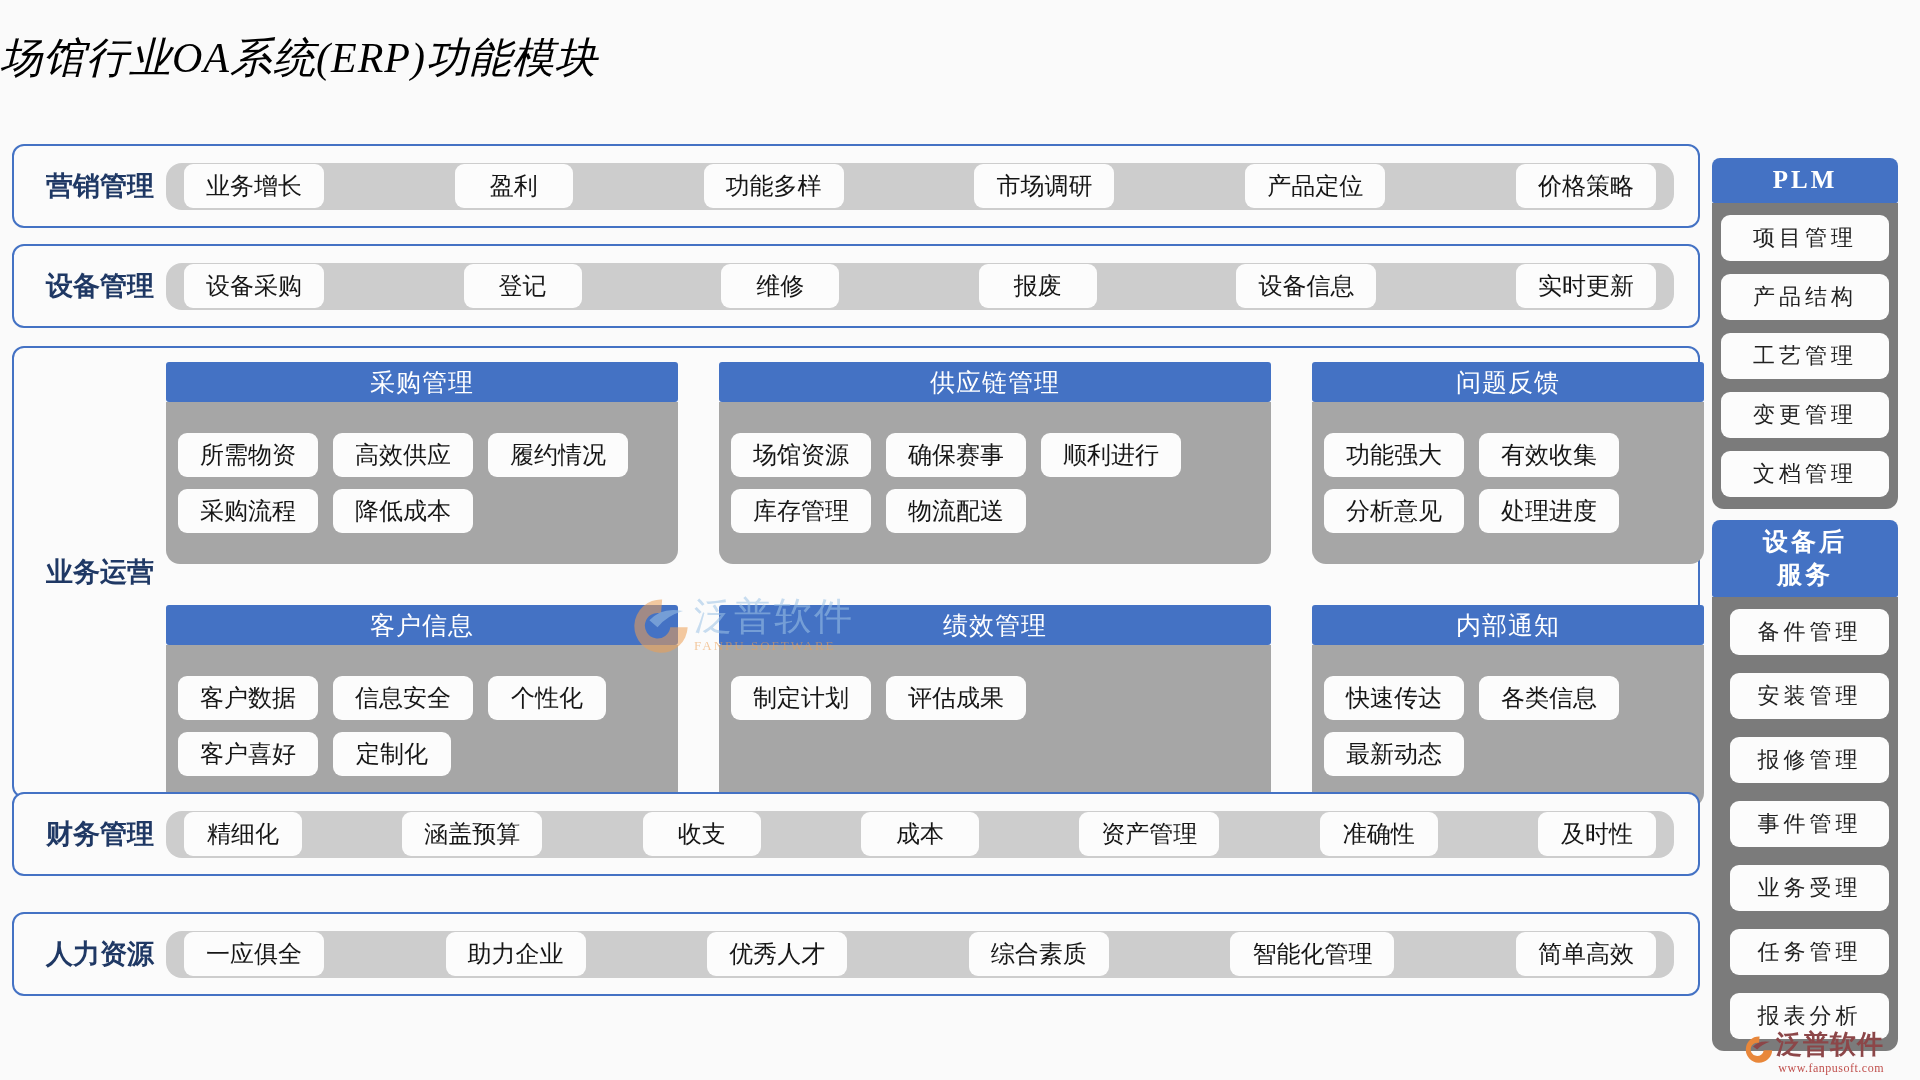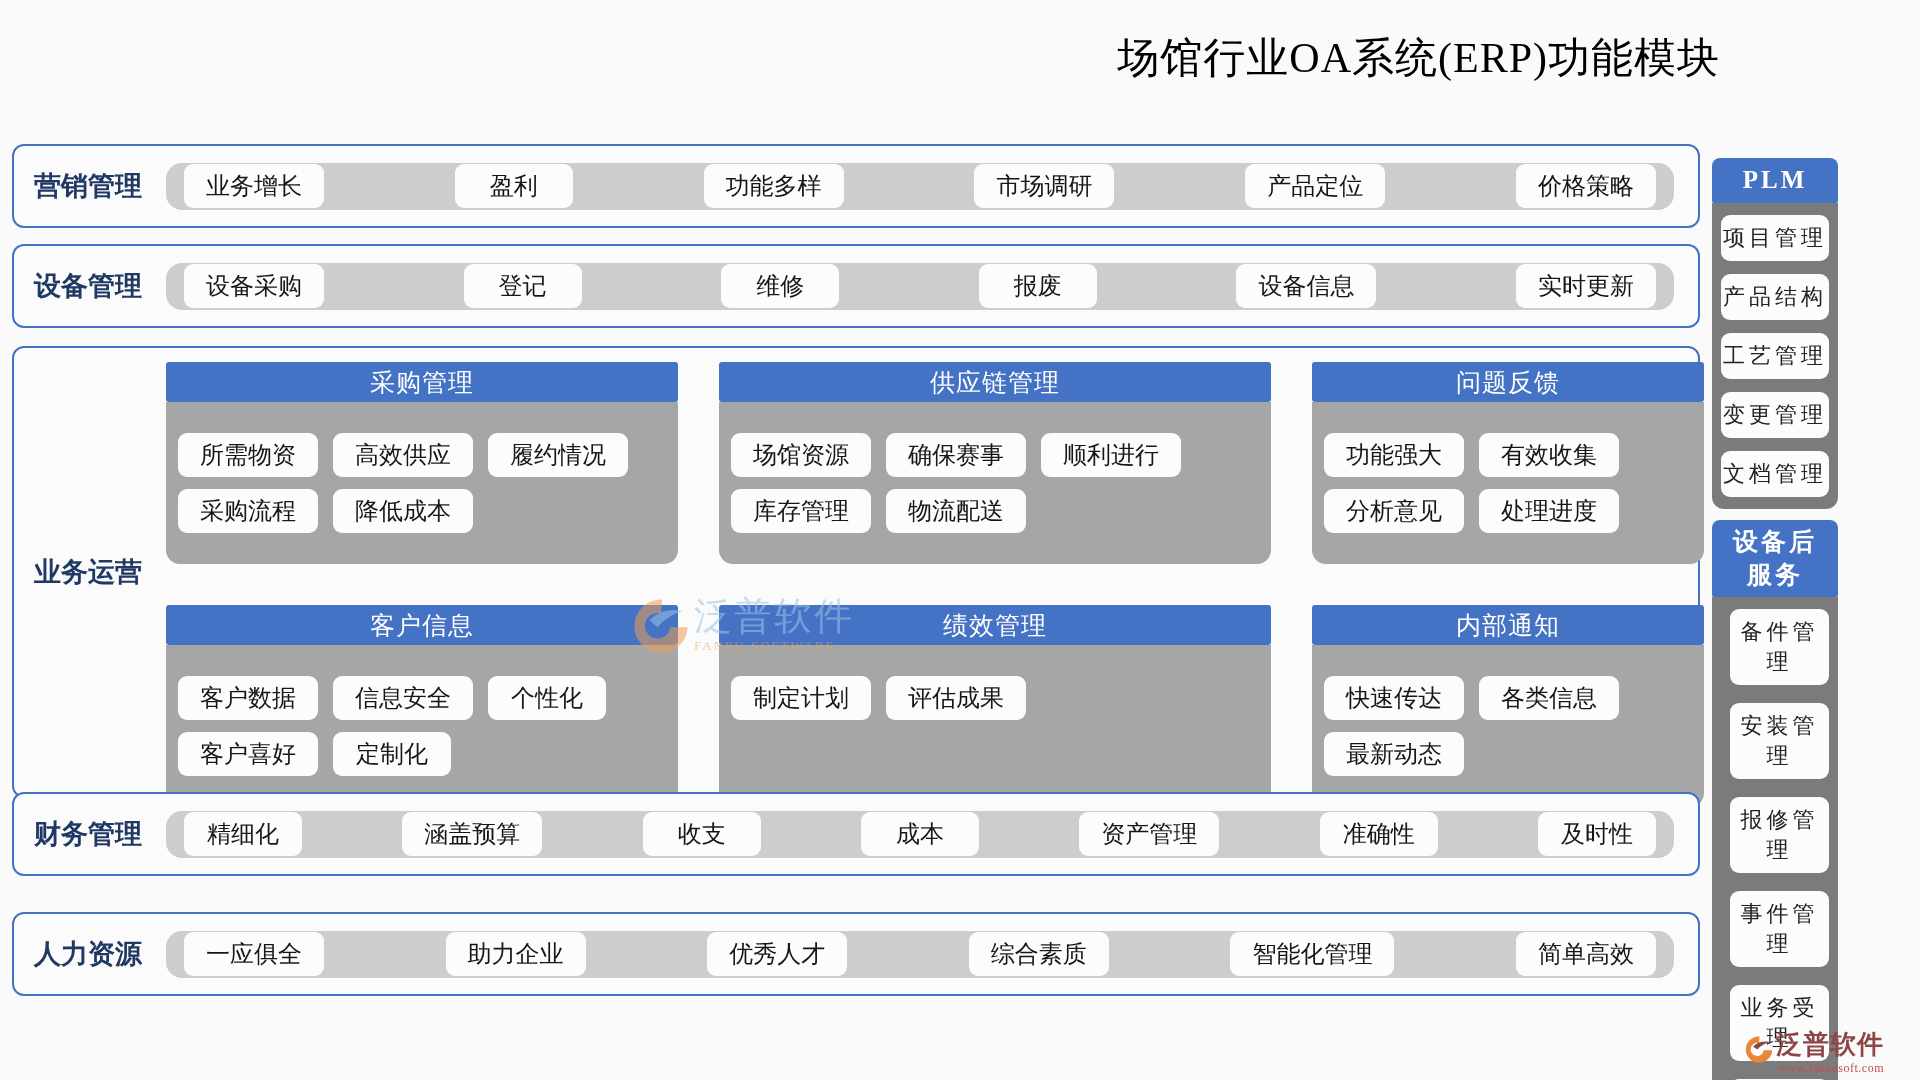--- a/index.html
+++ b/index.html
@@ -5,31 +5,32 @@
   * { box-sizing: border-box; margin: 0; padding: 0; }
   html,body { width:1920px; height:1080px; }
   body {
     background:#fafafa;
     font-family:"Liberation Serif","DejaVu Serif",serif;
     position:relative;
     overflow:hidden;
   }
   .page-title {
     position:absolute; left:0; top:30px; width:1720px;
-    text-align:right; font-size:42px; color:#000; font-weight:500;
+    text-align:left; font-size:42px; color:#000; font-weight:500;
     letter-spacing:1px;
+    font-style:italic;
   }
   
   .band {
     position:absolute; left:12px; width:1688px; height:84px;
     border:2.5px solid #4472C4; border-radius:12px;
     background:#fbfbfb; display:flex; align-items:center;
   }
   .band-label {
-    width:152px; padding-left:20px; flex:0 0 152px;
+    width:152px; padding-left:32px; flex:0 0 152px;
     font-size:27px; font-weight:bold; color:#1F3864;
   }
   .band-strip {
     flex:1; margin-right:24px; height:47px;
     background:#cdcdcd; border-radius:16px;
     display:flex; align-items:center; justify-content:space-between;
     padding:0 18px;
   }
   .pill {
     background:#fcfcfc; border-radius:9px;
@@ -63,21 +64,21 @@
     border-radius:3px; letter-spacing:1px;
   }
   .panel-body {
     flex:1; background:#a6a6a6; border-radius:0 0 14px 14px;
     padding:31px 12px; display:flex; flex-direction:column; gap:12px;
     align-items:flex-start;
   }
   .panel-row { display:flex; gap:15px; }
 
   
-  .side-panel { position:absolute; left:1712px; width:126px; }
+  .side-panel { position:absolute; left:1712px; width:186px; }
   #side-plm { top:158px; }
   #side-after { top:520px; }
   .side-header {
     background:#4472C4; color:#fff; font-weight:bold; font-size:25px;
     text-align:center; padding:6px 2px; border-radius:8px 8px 2px 2px;
     letter-spacing:3px; white-space:pre-line; line-height:1.3;
   }
   .side-body {
     background:#7b7b7b; border-radius:0 0 12px 12px;
     padding:12px 9px; display:flex; flex-direction:column;

